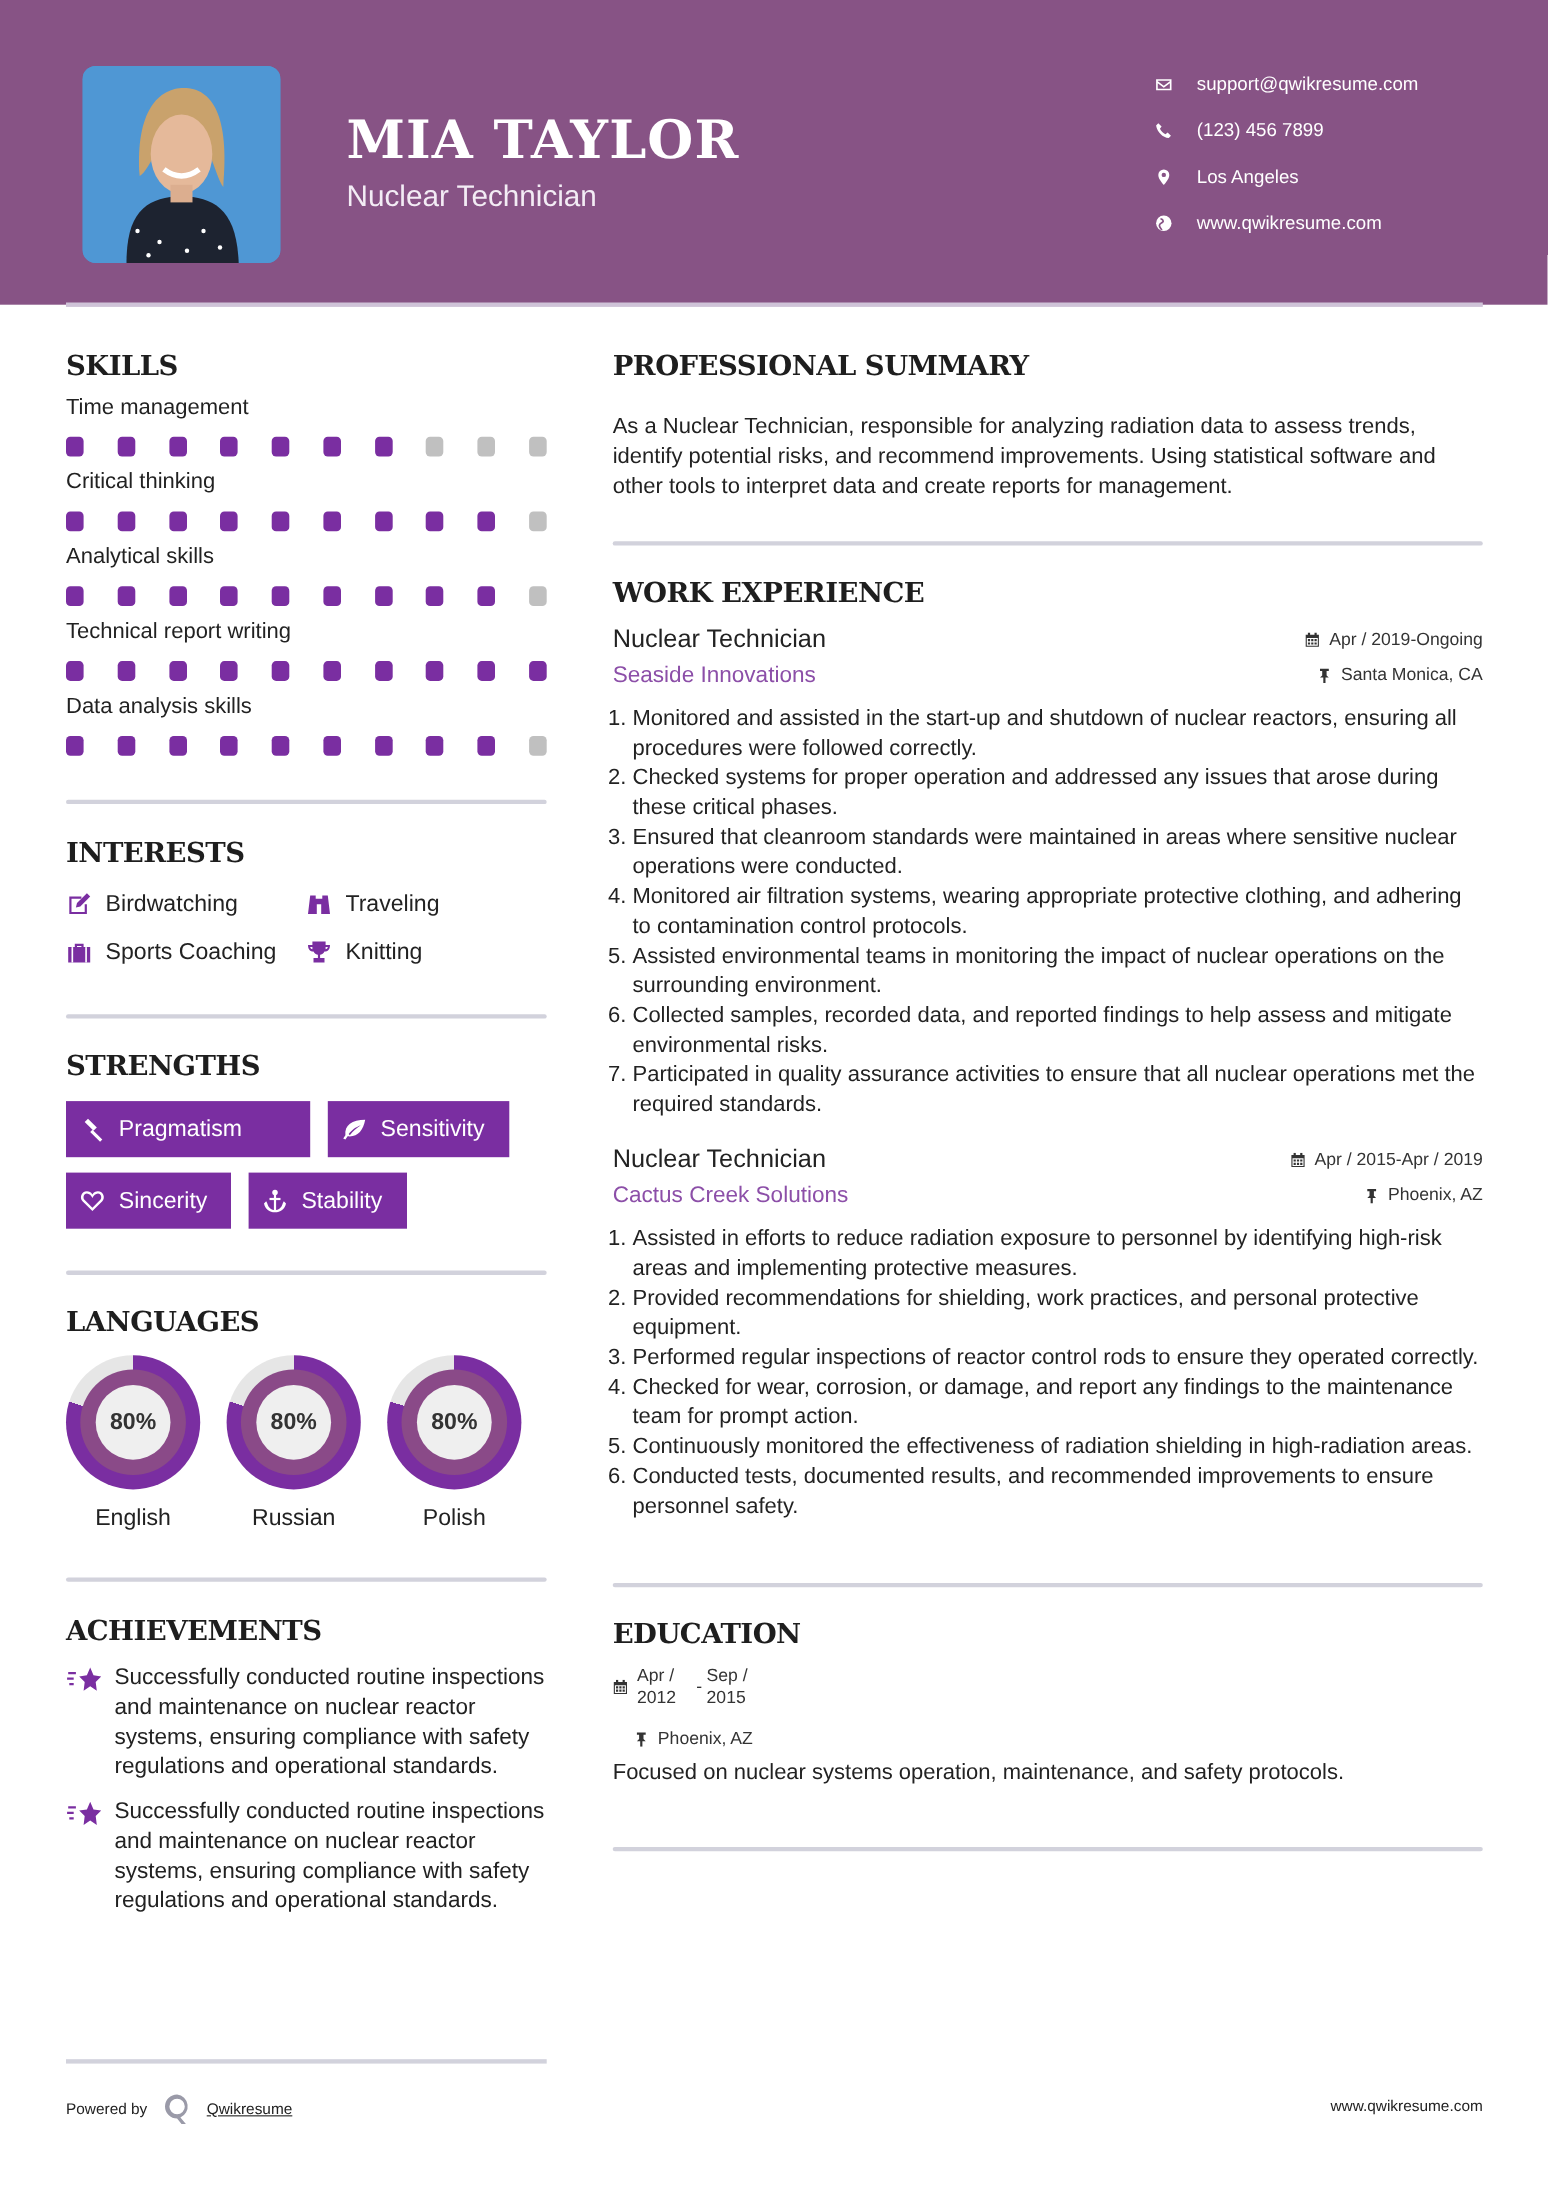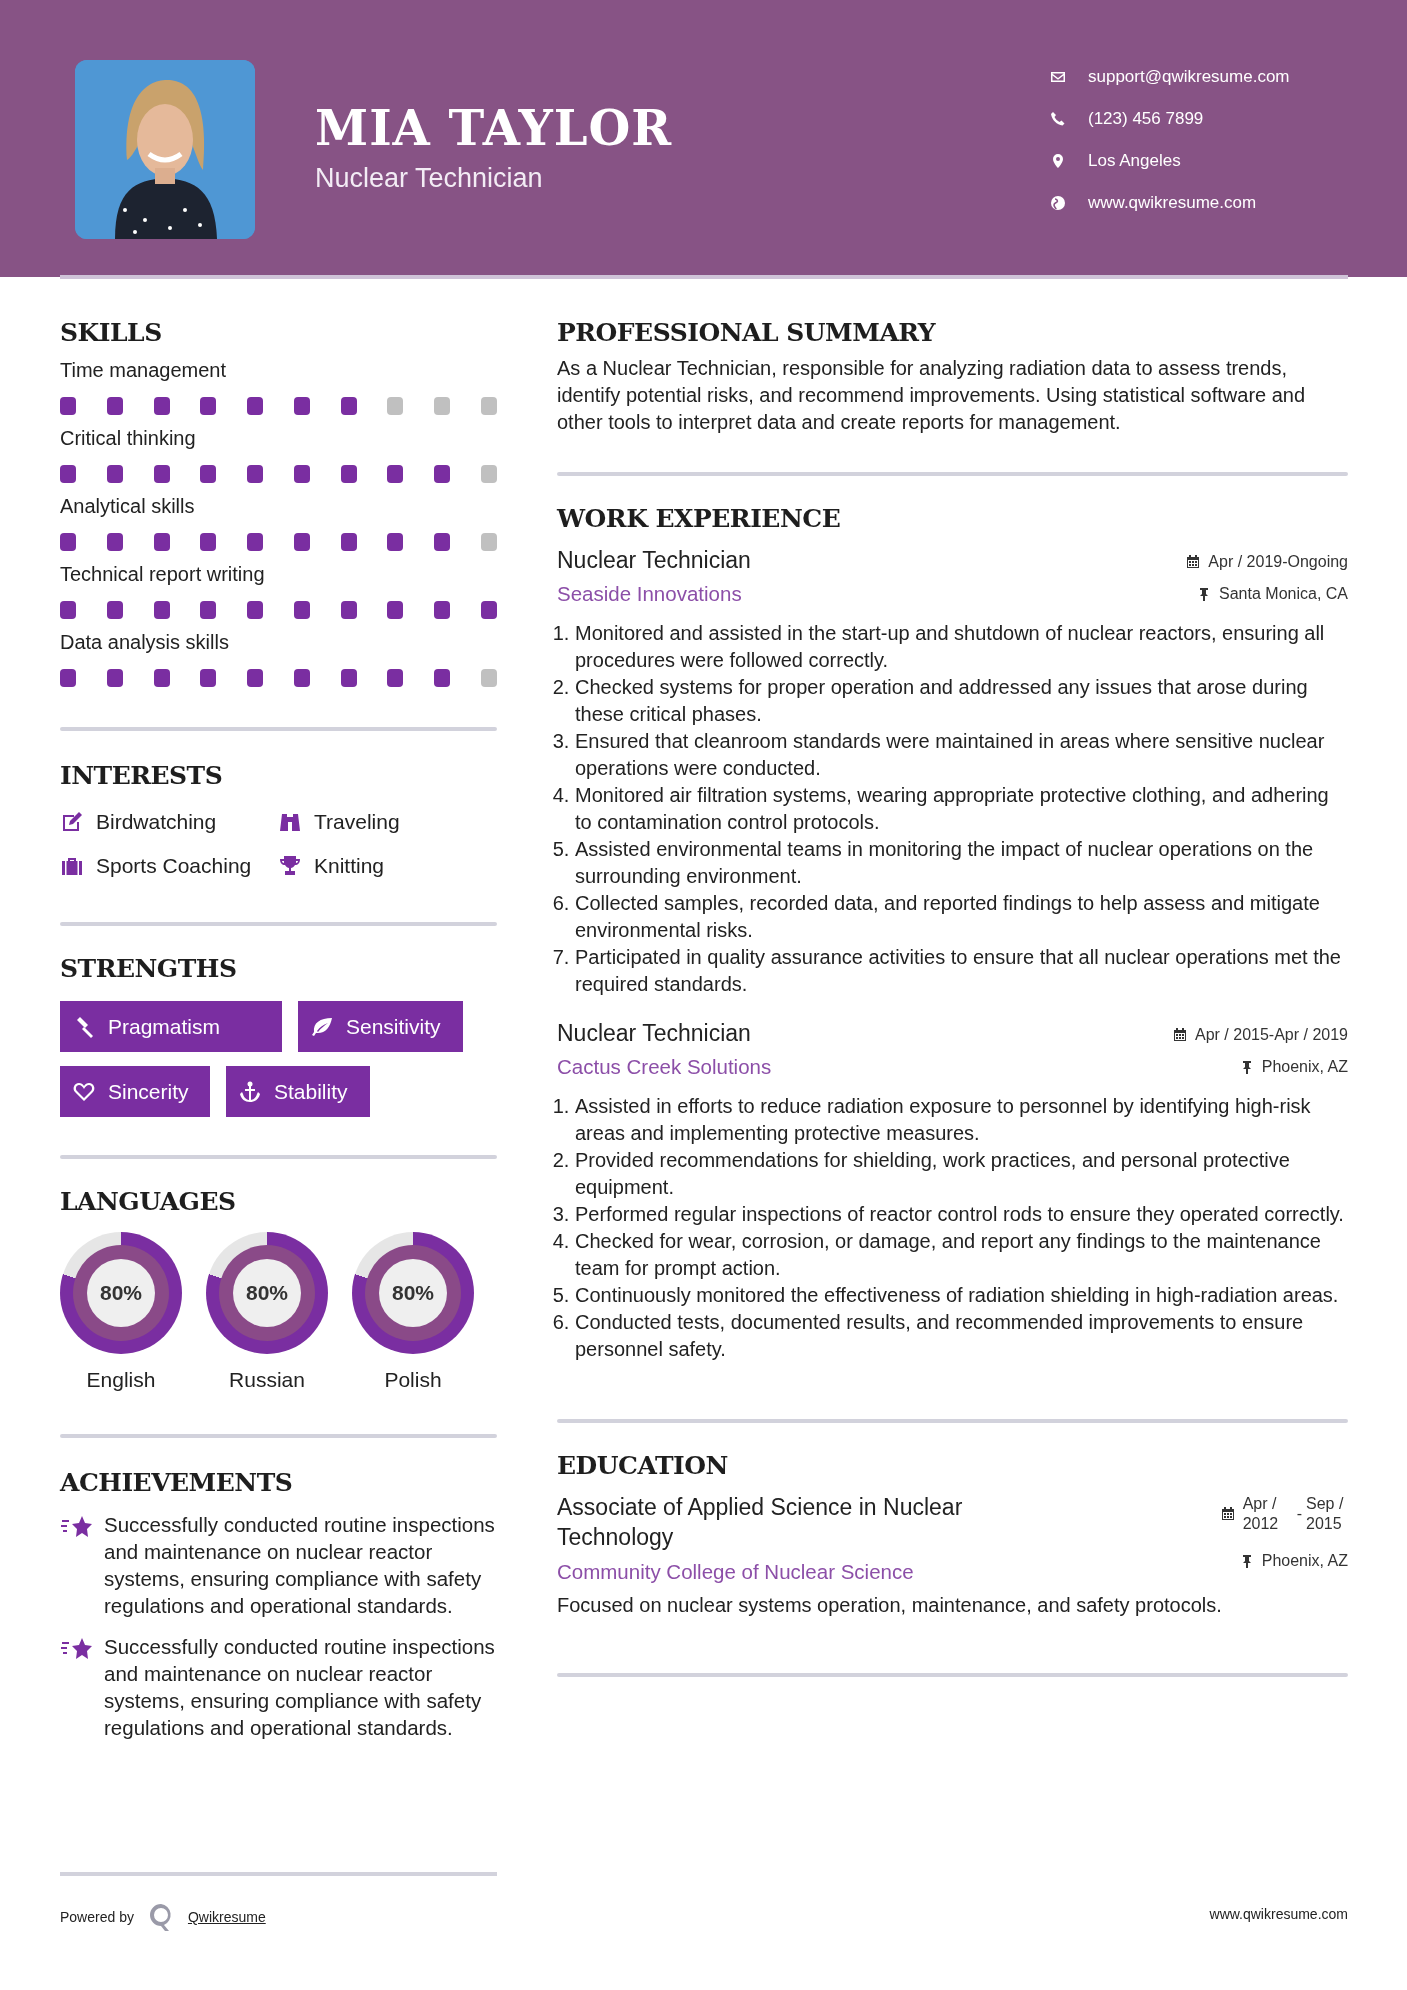--- a/index.html
+++ b/index.html
@@ -38,21 +38,21 @@
   .lang { width: 122px; text-align: center; }
   .ring { width: 122px; height: 122px; border-radius: 50%; position: relative; }
   .ring .mid { position: absolute; left: 13px; top: 13px; width: 96px; height: 96px; border-radius: 50%; background: #8a4a88; }
   .ring .inner { position: absolute; left: 27px; top: 27px; width: 68px; height: 68px; border-radius: 50%; background: #efefef; display: flex; align-items: center; justify-content: center; font-weight: bold; font-size: 21px; color: #333; }
   .lang-name { font-size: 21px; margin-top: 14px; color: #222; }
 
   .achievement { display: flex; margin-top: 14px; }
   .achievement svg { width: 36px; height: 30px; flex: none; margin-right: 8px; margin-top: 2px; }
   .achievement p { font-size: 20.5px; line-height: 27px; color: #222; }
 
-  .summary { font-size: 20px; line-height: 27px; color: #222; margin-top: 8px; }
+  .summary { font-size: 20px; line-height: 27px; color: #222; margin-top: 28px; }
   .job-head { display: flex; justify-content: space-between; align-items: flex-start; }
   .job-title { font-size: 23px; color: #222; }
   .job-company { font-size: 20.5px; color: #8c4fa8; margin-top: 8px; }
   .meta { font-size: 16px; color: #333; display: flex; align-items: center; justify-content: flex-end; }
   .meta svg { width: 14px; height: 14px; fill: #333; margin-right: 8px; }
   .bullets { font-size: 20px; line-height: 27px; color: #222; margin-top: 14px; padding-left: 18px; }
   .bullets li { padding-left: 0; }
 
   .footer-line { position: absolute; left: 60px; top: 1872px; width: 437px; height: 4px; background: #d2d2dc; }
   .powered { position: absolute; left: 60px; top: 1902px; display: flex; align-items: center; font-size: 14px; color: #222; }
@@ -403,24 +403,20 @@
         <li>Conducted tests, documented results, and recommended improvements to ensure personnel safety.</li>
       </ol>
     </div>
   </section>
 
   <div class="divider" style="margin-top:56px;"></div>
 
   <section style="margin-top:28px;">
     <h2 class="sec-title">EDUCATION</h2>
     <div class="job-head" style="margin-top:12px;">
-      <div style="width:500px;">
-        <div class="job-title" style="line-height:30px;">Associate of Applied Science in Nuclear Technology</div>
-        <div class="job-company">Community College of Nuclear Science</div>
-      </div>
       <div style="padding-top:2px;">
         <div class="meta" style="align-items:center;">
           <svg viewBox="0 0 14 14">
               <path d="M1 2h12v11H1zM2 5v7h10V5z" fill-rule="evenodd"></path>
               <rect x="3" y="0" width="2" height="3"></rect>
               <rect x="9" y="0" width="2" height="3"></rect>
               <path d="M3 6h2v2H3zm3 0h2v2H6zm3 0h2v2H9zM3 9h2v2H3zm3 0h2v2H6zm3 0h2v2H9z"></path>
             </svg>
           <span style="width:42px; line-height:20px;">Apr / 2012</span>
           <span style="margin:0 4px 0 12px;">-</span>

